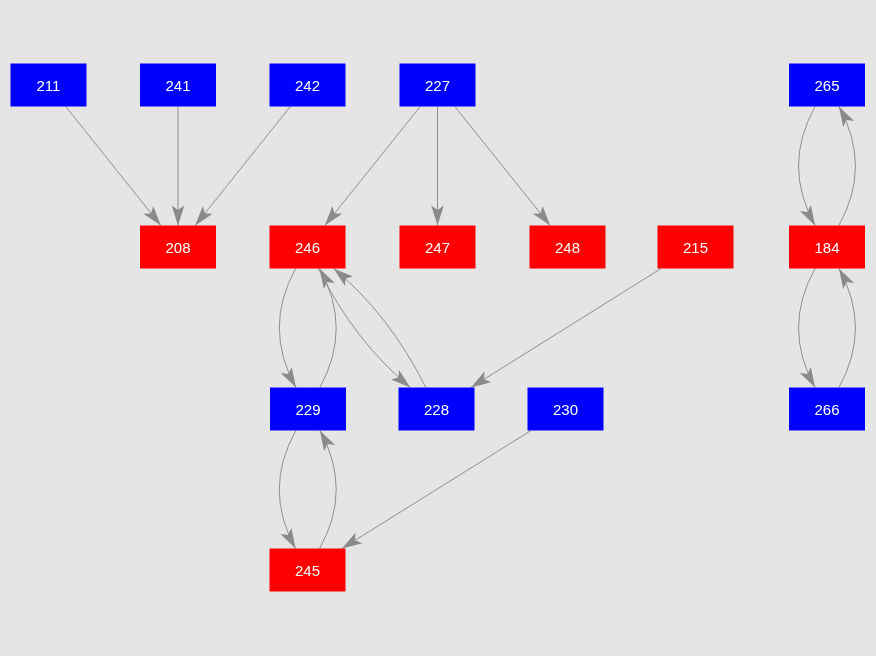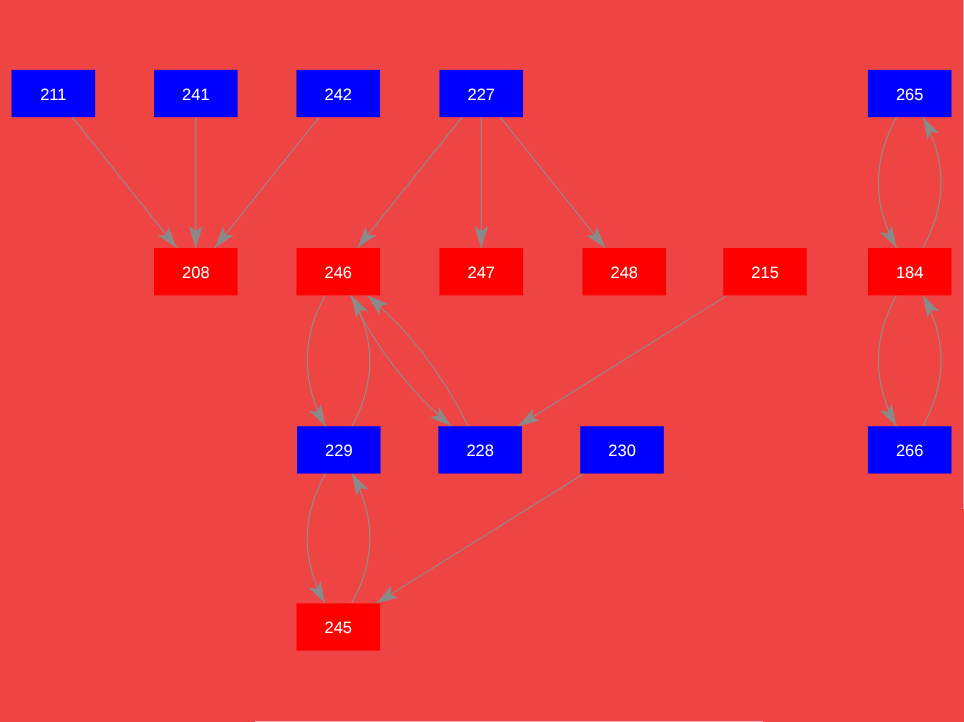--- a/index.html
+++ b/index.html
@@ -5,21 +5,21 @@
   html, body {
     margin: 0;
     padding: 0;
     background: #ffffff;
     font-family: "Liberation Sans", sans-serif;
   }
   .stage {
     position: relative;
     width: 876px;
     height: 656px;
-    background: #ef4444;
+    background: #e5e5e5;
     overflow: hidden;
     text-align: right;
   }
   svg { display: block; }
   text {
     font-family: "Liberation Sans", sans-serif;
     user-select: none;
   }
   g[data-interactable="true"] { cursor: pointer; }
 </style>

